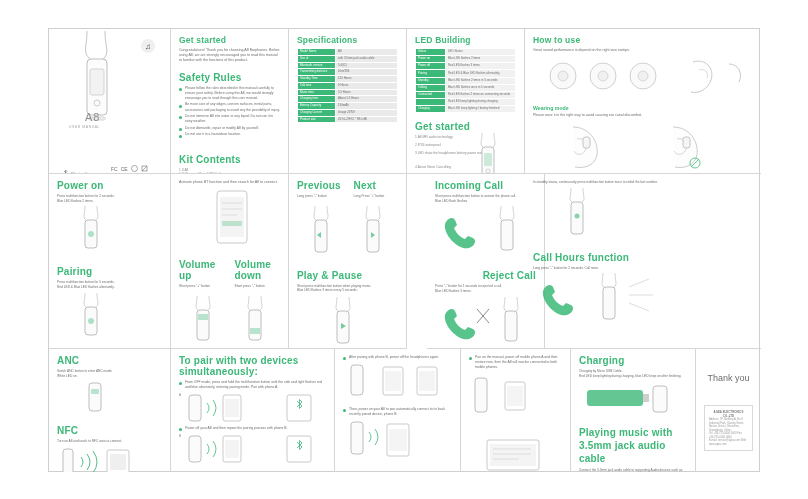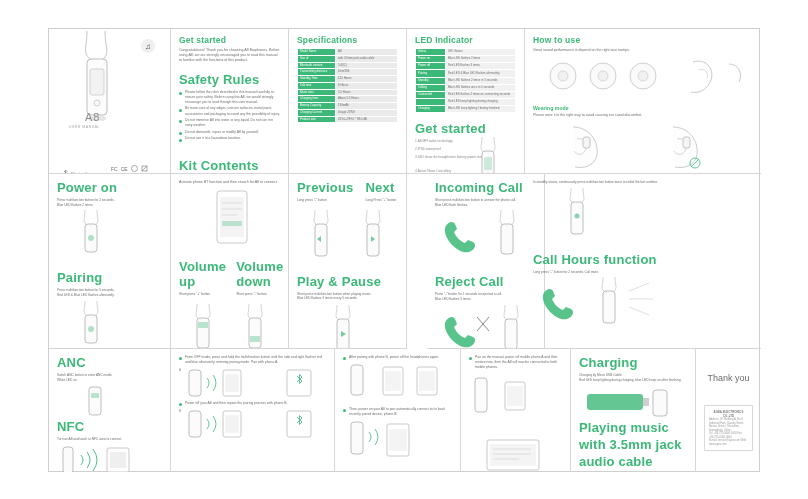--- a/index.html
+++ b/index.html
@@ -2,21 +2,21 @@
 <html><head>
 <meta charset="utf-8">
 <style>
   html,body{margin:0;padding:0;background:#ffffff;}
   body{width:808px;height:499px;font-family:"Liberation Sans",sans-serif;color:#3b3b3b;overflow:hidden;}
   .page{position:relative;width:808px;height:499px;background:#fff;}
   .sheet{position:absolute;left:48px;top:28px;width:712px;height:444px;border:1px solid #cfcfcf;box-sizing:border-box;}
   .cell{position:absolute;box-sizing:border-box;border-right:1px solid #d6d6d6;border-bottom:1px solid #d6d6d6;padding:6px 8px;overflow:hidden;}
   .nob{border-right:none;}
   .nobb{border-bottom:none;}
-  .h-green{color:#3cb878;font-size:13px;font-weight:bold;margin:0 0 3px 0;letter-spacing:.2px;}
+  .h-green{color:#3cb878;font-size:10px;font-weight:bold;margin:0 0 3px 0;letter-spacing:.2px;}
   .h-green.big{font-size:8.5px;}
   .txt{font-size:3.6px;line-height:1.45;color:#6d6d6d;margin:0 0 3px 0;}
   .txt.sm{font-size:3.2px;}
   ul.bul{margin:0;padding:0;list-style:none;}
   ul.bul li{font-size:3.4px;line-height:1.5;color:#6d6d6d;padding-left:6px;position:relative;margin-bottom:1.5px;}
   ul.bul li:before{content:"";position:absolute;left:0;top:2.2px;width:3px;height:3px;border-radius:50%;background:#3cb878;}
   .sub{font-size:5.2px;font-weight:bold;color:#3cb878;margin:5px 0 2px 0;}
   .tiny{font-size:3.2px;color:#8a8a8a;line-height:1.4;}
   
   .brandmark{position:absolute;left:92px;top:10px;width:14px;height:14px;border-radius:50%;background:#efefef;display:flex;align-items:center;justify-content:center;font-size:8px;color:#4a4a4a;}
@@ -145,21 +145,21 @@
             </tr>
         <tr>
               <td class="k">Product size</td>
               <td class="v">25%L-29H.5 * 98.0 dB</td>
             </tr>
       </tbody>
         </table>
     </div>
 
     <div class="cell" style="left:358px;top:0;width:118px;height:145px;">
-      <div class="h-green big">LED Indicator</div>
+      <div class="h-green big">LED Building</div>
       <table class="led">
         <tbody>
             <tr>
               <td class="k">Status</td>
               <td class="v">LED Status</td>
             </tr>
         <tr>
               <td class="k">Power on</td>
               <td class="v">Blue LED flashes 2 times</td>
             </tr>
@@ -340,21 +340,21 @@
       <p class="txt sm" style="white-space:pre-line;">Short press multifunction button to answer the phone call.
 Blue LED flash flashes.</p>
       <svg width="104" height="52" style="margin-top:2px;">
         <path d="M10 18 c2 -6 8 -8 10 -4 l2 5 -3 3 c2 5 6 9 11 11 l3 -3 5 2 c4 2 2 8 -4 10 c-10 3 -26 -13 -24 -24z" fill="#3cb878" opacity=".85"></path>
         <g transform="translate(56,0)">
           <path d="M10 0 C10 10, 6 12, 14 16" stroke="#c6c6c6" fill="none" stroke-width=".8"></path>
           <path d="M22 0 C22 10, 26 12, 18 16" stroke="#c6c6c6" fill="none" stroke-width=".8"></path>
           <rect x="10" y="14" width="12" height="30" rx="3" fill="#fbfbfb" stroke="#bdbdbd"></rect>
         </g>
       </svg>
-      <div class="h-green" style="margin-top:12px;">Reject Call</div>
+      <div class="h-green" style="margin-top:12px;text-align:right;">Reject Call</div>
       <p class="txt sm" style="white-space:pre-line;">Press "-" button for 2 seconds to rejected a call.
 Blue LED flashes 3 times.</p>
       <svg width="104" height="52" style="margin-top:2px;">
         <path d="M10 18 c2 -6 8 -8 10 -4 l2 5 -3 3 c2 5 6 9 11 11 l3 -3 5 2 c4 2 2 8 -4 10 c-10 3 -26 -13 -24 -24z" fill="#3cb878" opacity=".85"></path>
         <line x1="42" y1="12" x2="54" y2="26" stroke="#8a8a8a" stroke-width="1"></line>
         <line x1="54" y1="12" x2="42" y2="26" stroke="#8a8a8a" stroke-width="1"></line>
         <g transform="translate(60,0)">
           <path d="M10 0 C10 10, 6 12, 14 16" stroke="#c6c6c6" fill="none" stroke-width=".8"></path>
           <path d="M22 0 C22 10, 26 12, 18 16" stroke="#c6c6c6" fill="none" stroke-width=".8"></path>
           <rect x="10" y="14" width="12" height="30" rx="3" fill="#fbfbfb" stroke="#bdbdbd"></rect>
@@ -388,35 +388,36 @@
     </div>
 
     <div class="cell nobb" style="left:0;top:320px;width:122px;height:123px;">
       <div class="h-green">ANC</div>
       <p class="txt sm" style="white-space:pre-line;">Switch ANC button to enter ANC mode.
 White LED on.</p>
       <svg width="44" height="34" style="margin:2px 0 0 18px;">
         <rect x="14" y="2" width="12" height="28" rx="3" fill="#fbfbfb" stroke="#bdbdbd"></rect>
         <rect x="16" y="8" width="8" height="5" rx="1" fill="#3cb878" opacity=".35"></rect>
       </svg>
-      <div class="h-green" style="margin-top:0;">NFC</div>
+      <div class="h-green" style="margin-top:10px;">NFC</div>
       <p class="txt sm">Turn on A8 and touch to NFC area to connect.</p>
       <svg width="104" height="34" style="margin-top:2px;">
         <rect x="6" y="2" width="10" height="26" rx="3" fill="#fbfbfb" stroke="#bdbdbd"></rect>
         <g stroke="#3cb878" fill="none" stroke-width=".9">
           <path d="M24 10 q4 5 0 10"></path>
           <path d="M30 7 q6 8 0 16"></path>
           <path d="M36 4 q8 11 0 22"></path>
         </g>
         <rect x="50" y="3" width="22" height="24" rx="2" fill="#fff" stroke="#c9c9c9"></rect>
         <rect x="53" y="7" width="16" height="16" fill="#efefef"></rect>
       </svg>
     </div>
 
     <div class="cell nobb" style="left:122px;top:320px;width:164px;height:123px;">
+      <div class="h-green">To pair with two devices simultaneously:</div>
       <ul class="bul">
         <li>From OFF mode, press and hold the multifunction button until the side and right flashes red and blue alternately, entering pairing mode. Pair with phone A.</li>
       </ul>
       <div style="display:flex;gap:6px;margin-top:3px;">
         <span class="label-s">A</span>
         <svg width="130" height="30">
           <rect x="2" y="2" width="12" height="26" rx="3" fill="#fbfbfb" stroke="#bdbdbd"></rect>
           <g stroke="#3cb878" fill="none" stroke-width=".8">
               <path d="M20 10 q4 5 0 10"></path>
               <path d="M26 7 q6 8 0 16"></path>
@@ -491,21 +492,21 @@
 
     <div class="cell nobb" style="left:522px;top:320px;width:125px;height:123px;">
       <div class="h-green">Charging</div>
       <p class="txt sm" style="white-space:pre-line;">Charging by Micro USB Cable.
 Red LED keep lighting during charging, blue LED keep on after finishing.</p>
       <svg width="110" height="34" style="margin-top:4px;">
         <rect x="8" y="8" width="56" height="16" rx="3" fill="#3cb878" opacity=".8"></rect>
         <rect x="64" y="12" width="6" height="8" fill="#cfcfcf"></rect>
         <rect x="74" y="4" width="14" height="26" rx="3" fill="#fbfbfb" stroke="#bdbdbd"></rect>
       </svg>
-      <div class="h-green" style="line-height:1.3;">Playing music with 3.5mm jack audio cable</div>
+      <div class="h-green" style="margin-top:10px;line-height:1.3;">Playing music with 3.5mm jack audio cable</div>
       <p class="txt sm">Connect the 3.5mm jack audio cable to supporting Audio devices such as headphone, Pad, PC.</p>
       <svg width="118" height="38" style="margin-top:4px;">
         <rect x="2" y="10" width="10" height="18" rx="2" fill="#fbfbfb" stroke="#bdbdbd"></rect>
         <path d="M12 20 q14 -14 28 0 q14 14 28 0" stroke="#3cb878" fill="none" stroke-width="1"></path>
         <rect x="70" y="10" width="16" height="22" rx="2" fill="#fff" stroke="#c9c9c9"></rect>
         <rect x="90" y="12" width="24" height="16" rx="2" fill="#fff" stroke="#c9c9c9"></rect>
         <rect x="92" y="15" width="20" height="10" fill="#f2f2f2"></rect>
       </svg>
     </div>
 

